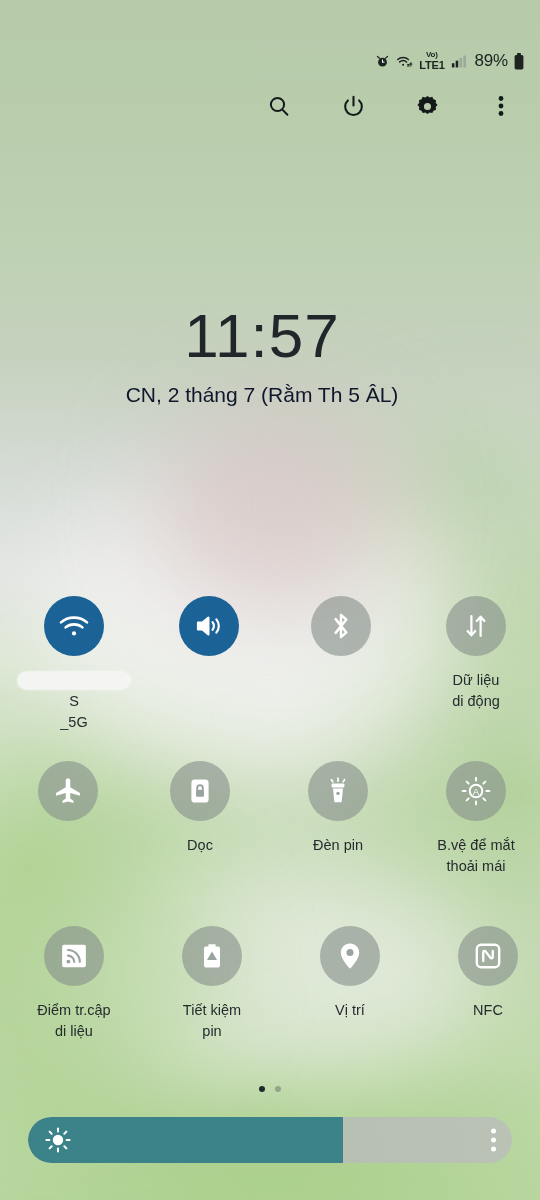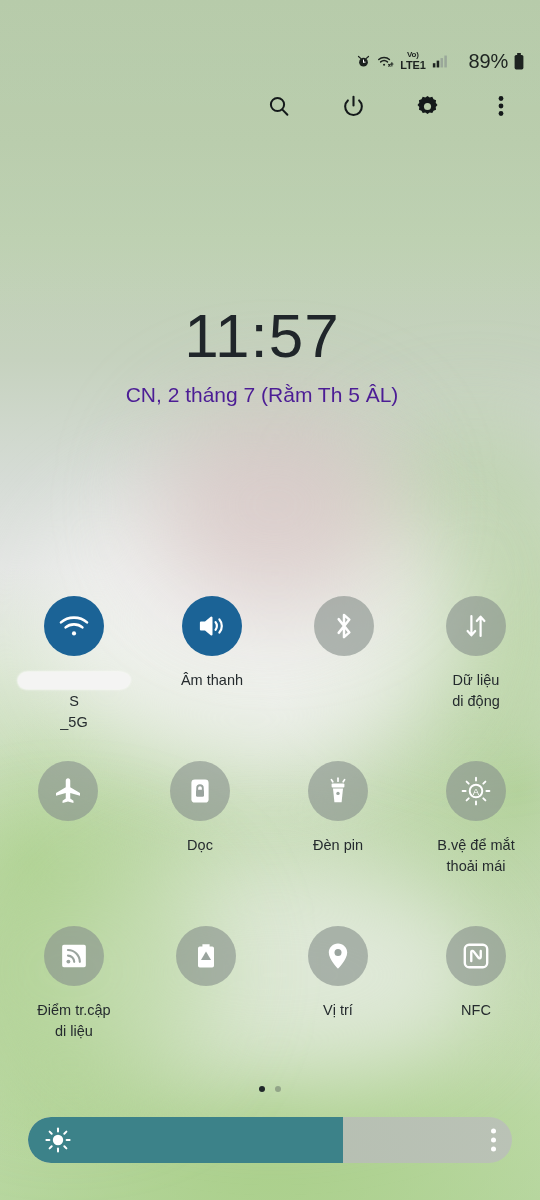--- a/index.html
+++ b/index.html
@@ -95,23 +95,23 @@
     align-items: center;
     justify-content: center;
     line-height: 1;
     font-size: 8.5px;
     font-weight: bold;
     letter-spacing: -0.2px;
   }
   .sb-volte .v1 { font-size: 8px; }
   .sb-volte .v2 { font-size: 11px; margin-top: 0.5px; }
   .sb-batt-text {
-    font-size: 20px;
+    font-size: 17px;
     letter-spacing: -0.2px;
-    margin-left: 14px;
+    margin-left: 1px;
   }
 
   
   .toolbar {
     position: absolute;
     top: 88px; left: 0; right: 0;
     height: 40px;
     display: flex;
     align-items: center;
     justify-content: flex-end;
@@ -135,21 +135,21 @@
   .clock-time {
     font-size: 62px;
     font-weight: 300;
     letter-spacing: 1px;
     line-height: 1;
   }
   .clock-date {
     margin-top: 16px;
     font-size: 21px;
     font-weight: 400;
-    color: #4c1d95;
+    color: #0f172a;
   }
 
   
   .tiles {
     position: absolute;
     top: 596px; left: 0;
     width: 540px;
   }
   .tile-row {
     display: flex;
@@ -358,21 +358,20 @@
       </div>
 
       <div class="tile">
         <div class="tile-circle on">
           <svg width="30" height="26" viewBox="0 0 30 26" fill="none" stroke="#ffffff" stroke-width="2.2" stroke-linecap="round">
             <path d="M4 9.6 h4.4 L14.4 4.6 v16.8 L8.4 16.4 H4 z" fill="#ffffff" stroke-linejoin="round"></path>
             <path d="M18.6 9.2 C20.3 11.2 20.3 14.8 18.6 16.8"></path>
             <path d="M22.4 6.4 C25.6 10 25.6 16 22.4 19.6"></path>
           </svg>
         </div>
-        <div class="tile-label">Âm thanh</div>
       </div>
 
       <div class="tile">
         <div class="tile-circle off">
           <svg width="24" height="30" viewBox="0 0 20 28" fill="none" stroke="#ffffff" stroke-width="2.3" stroke-linecap="round" stroke-linejoin="round">
             <path d="M5 7.6 L15 20 L10 24.4 V3.6 L15 8 L5 20.4"></path>
           </svg>
         </div>
       </div>
 
@@ -462,20 +461,22 @@
 di liệu</div>
       </div>
 
       <div class="tile">
         <div class="tile-circle off">
           <svg width="24" height="30" viewBox="0 0 22 30" fill="#ffffff">
             <path d="M7.4 3.2 h7.2 v2.2 h2.6 a1.8 1.8 0 0 1 1.8 1.8 v17.6 a1.8 1.8 0 0 1 -1.8 1.8 h-12.4 a1.8 1.8 0 0 1 -1.8-1.8 v-17.6 a1.8 1.8 0 0 1 1.8-1.8 h2.6z"></path>
             <path d="M11 10.4 l5 8.6 h-10 z" fill="#9aa49e"></path>
           </svg>
         </div>
+        <div class="tile-label">Tiết kiệm
+pin</div>
       </div>
 
       <div class="tile">
         <div class="tile-circle off">
           <svg width="26" height="30" viewBox="0 0 24 30" fill="#ffffff">
             <path d="M12 2.4 c-5.1 0-9.2 4.1-9.2 9.2 0 6.9 9.2 16.2 9.2 16.2 s9.2-9.3 9.2-16.2 c0-5.1-4.1-9.2-9.2-9.2z"></path>
             <circle cx="12" cy="11.4" r="3.5" fill="#9aa49e"></circle>
           </svg>
         </div>
         <div class="tile-label">Vị trí</div>

